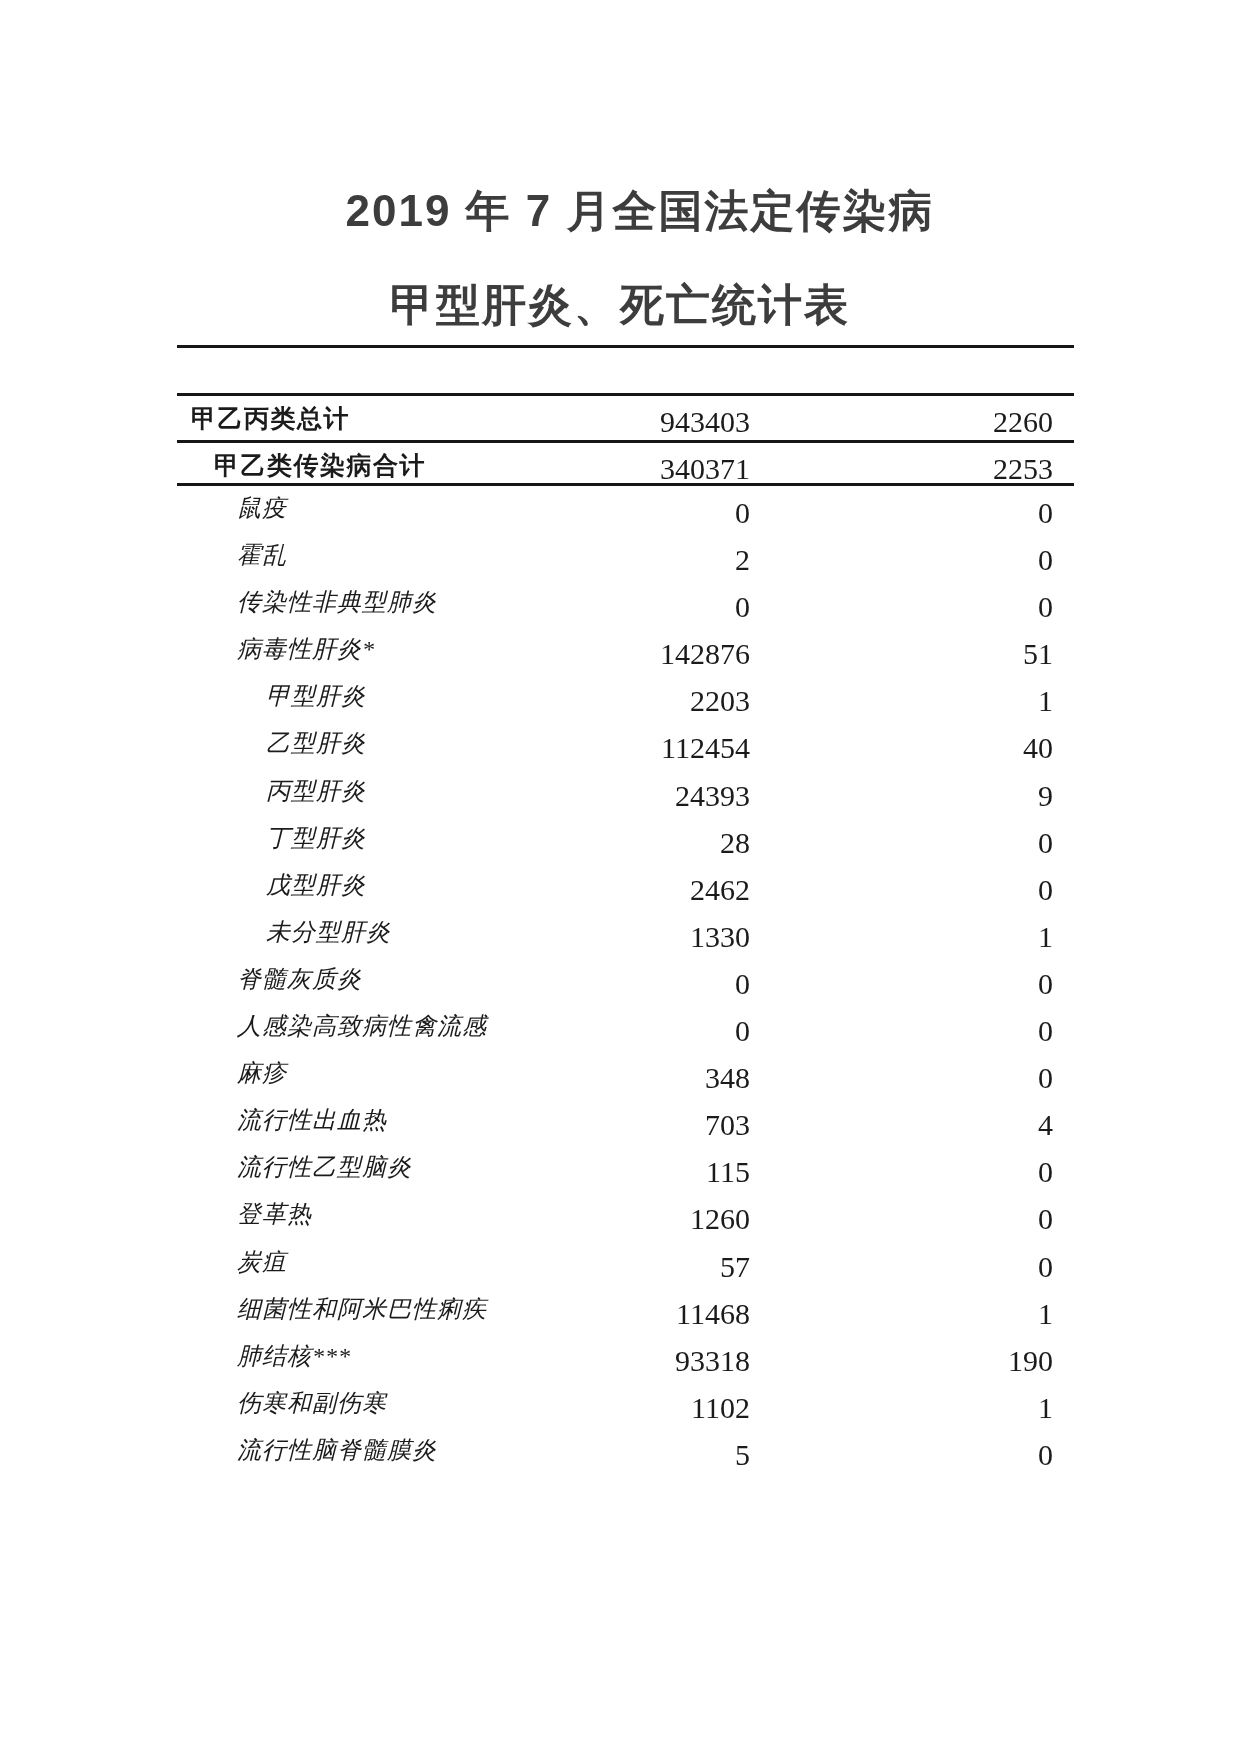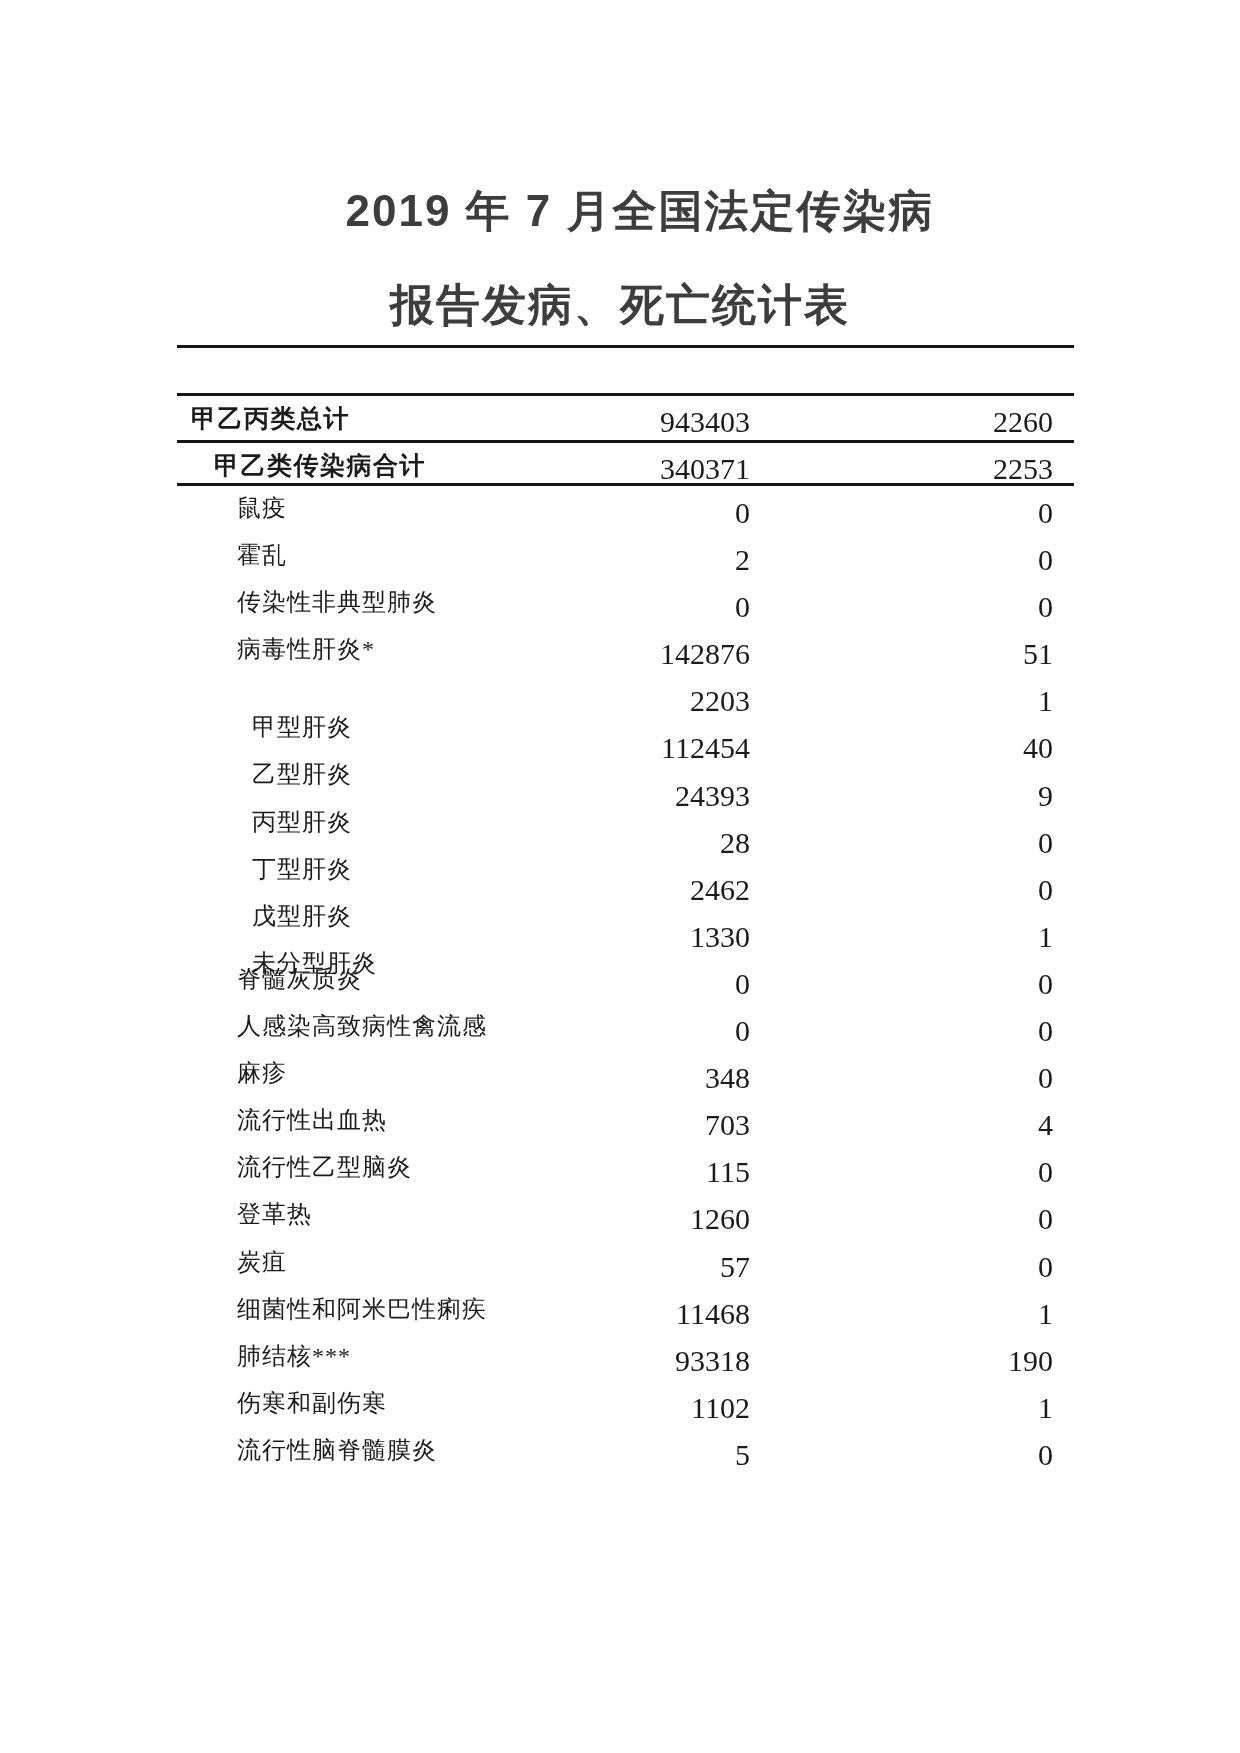--- a/index.html
+++ b/index.html
@@ -83,33 +83,34 @@
   .num-deaths { right: 21px; }
 
   .disease-rows { position: absolute; top: 138px; left: 0; width: 100%; }
   .disease-row { position: relative; width: 100%; height: 47.1px; }
   .disease-name {
     position: absolute;
     top: 9px;
     font-size: 24px;
     letter-spacing: 1px;
     white-space: nowrap;
+    font-style: italic;
   }
   .indent-disease .disease-name { left: 60px; }
-  .indent-subtype .disease-name { left: 75px; margin-top: 31px; }
+  .indent-subtype .disease-name { left: 89px; }
   .disease-row .num { top: 13px; }
 </style>
 </head>
 <body>
 
 <div class="page">
 
   <div class="doc-title" id="title-line1">2019 年 7 月全国法定传染病</div>
 
-  <div class="doc-title" id="title-line2">报告发病、死亡统计表</div>
+  <div class="doc-title" id="title-line2">甲型肝炎、死亡统计表</div>
 
   <div class="stat-table">
 
     <div class="rule" id="rule-top"></div>
     <div class="rule" id="rule-header"></div>
     <div class="rule" id="rule-summary1"></div>
     <div class="rule" id="rule-summary2"></div>
 
 
     <div class="summary-row" id="summary-row-0">

